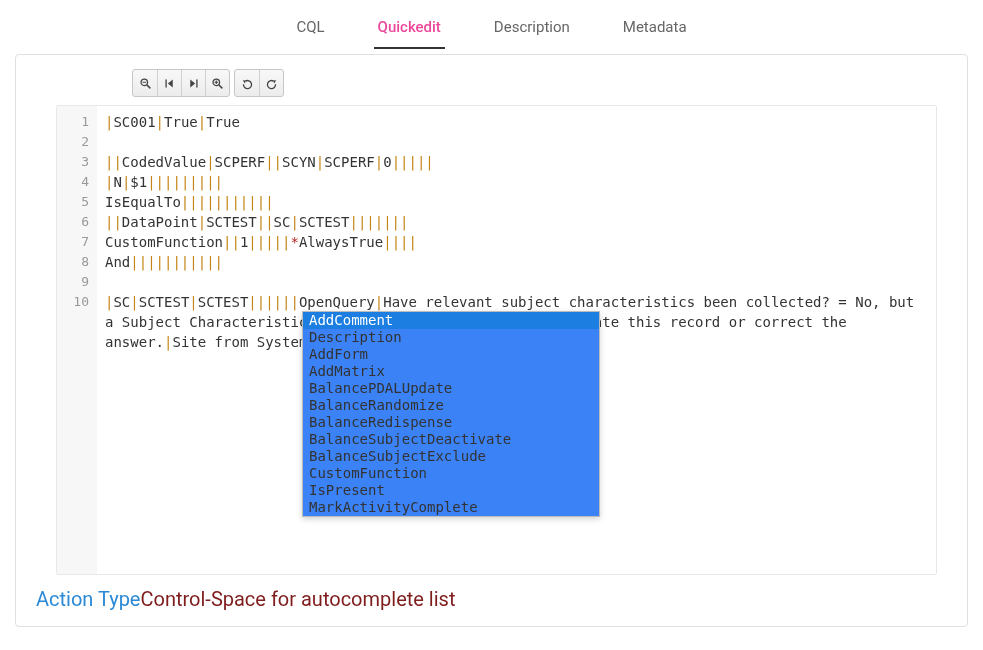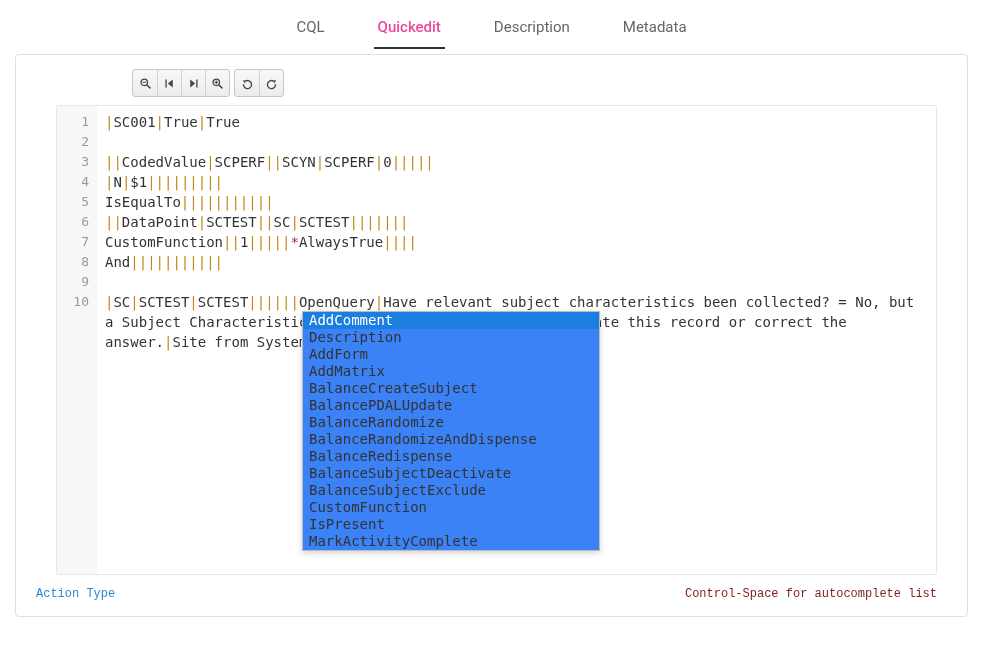--- a/index.html
+++ b/index.html
@@ -119,24 +119,23 @@
   color: #333;
   white-space: nowrap;
 }
 .ac-item.selected {
   background: #1b7ee0;
   color: #fff;
 }
 
 .footer-bar {
   display: flex;
-  justify-content: space-between;
+  justify-content: flex-start;
   padding: 12px 30px 0 20px;
-  font-size: 12px;
-  font-family: Liberation Mono, monospace;
+  font-size: 20px;
 }
 .footer-left { color: #2b89d6; cursor: pointer; }
 .footer-right { color: #7f1d1d; }
 </style>
 </head>
 <body>
 
 <div class="page">
 
   <div class="tabs" id="tabbar">
@@ -215,24 +214,22 @@
       <span class="footer-right">Control-Space for autocomplete list</span>
     </div>
 
   </div>
 
   <div class="autocomplete" id="acbox" style="left: 302px; top: 311px;">
       <div class="ac-item selected">AddComment</div>
       <div class="ac-item">Description</div>
       <div class="ac-item">AddForm</div>
       <div class="ac-item">AddMatrix</div>
-      <div class="ac-item">BalanceCreateSubject</div>
       <div class="ac-item">BalancePDALUpdate</div>
       <div class="ac-item">BalanceRandomize</div>
-      <div class="ac-item">BalanceRandomizeAndDispense</div>
       <div class="ac-item">BalanceRedispense</div>
       <div class="ac-item">BalanceSubjectDeactivate</div>
       <div class="ac-item">BalanceSubjectExclude</div>
       <div class="ac-item">CustomFunction</div>
       <div class="ac-item">IsPresent</div>
       <div class="ac-item">MarkActivityComplete</div>
     </div>
 
 </div>
 

